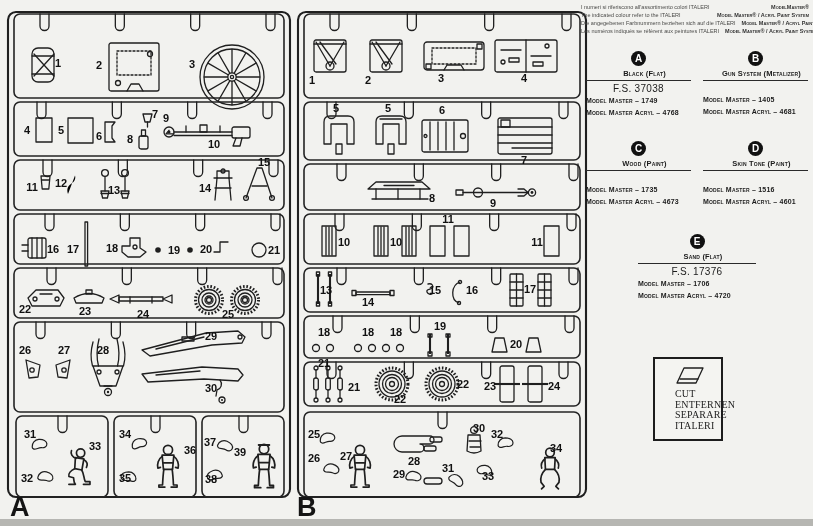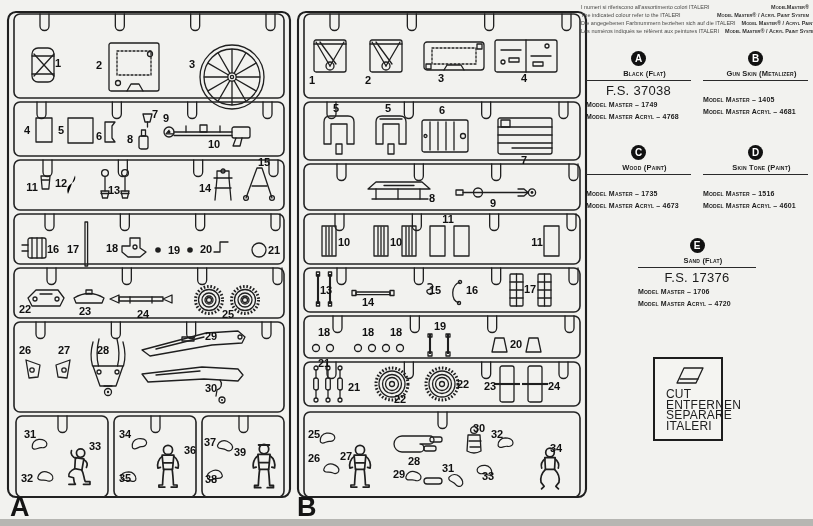--- a/index.html
+++ b/index.html
@@ -27,29 +27,29 @@
   .note-logo{font-weight:bold;font-variant:small-caps;color:#333;margin-left:6px;}
   
   .paints{position:absolute;left:586px;top:48px;width:222px;
     display:grid;grid-template-columns:1fr 1fr;column-gap:12px;row-gap:20px;}
   .paint{text-align:center;}
   .paint.wide{grid-column:1 / 3;width:118px;margin:4px auto 0;}
   .badge{display:inline-block;width:15px;height:15px;border-radius:50%;background:#111;
     color:#fff;font-size:10px;font-weight:bold;line-height:15px;text-align:center;margin-bottom:3px;}
   .paint-name{font-size:7.5px;font-weight:bold;font-variant:small-caps;
     border-bottom:1px solid #2a2a2a;padding-bottom:2px;letter-spacing:.2px;padding-left:12px;}
-  .paint-fs{font-size:13px;min-height:10px;padding-top:2px;letter-spacing:.3px;}
+  .paint-fs{font-size:10px;min-height:10px;padding-top:2px;letter-spacing:.3px;}
   .paint-mm{font-size:7px;font-variant:small-caps;font-weight:600;text-align:left;
     line-height:11px;letter-spacing:.2px;margin-top:1px;}
   
   .cutbox{position:absolute;left:653px;top:357px;width:70px;height:84px;
     border:2px solid #1d1d1d;background:#f4f4f1;box-sizing:border-box;}
   .cut-icon{display:block;margin:7px auto 3px;}
-  .cut-lines{font-size:12px;font-weight:500;line-height:10.5px;padding-left:11px;
-    letter-spacing:.2px;color:#1d1d1d;}
+  .cut-lines{font-size:10px;font-weight:500;line-height:10.5px;padding-left:20px;
+    letter-spacing:.2px;color:#1d1d1d;font-family:Liberation Serif, serif;}
   .bottom-strip{position:absolute;left:0;top:519px;width:813px;height:7px;background:#b6b6b2;}
 </style>
 </head>
 <body>
 
 <div class="sprue" style="left:6px;top:10px;width:286px;height:492px">
   <svg id="sprue-A-svg" width="286" height="492" viewBox="0 0 286 492">
       <rect x="2" y="2" width="282" height="485" rx="8" class="pt"></rect>
       <rect x="8" y="4" width="270" height="84" rx="6" class="pb"></rect>
       <path d="M34,4 v12 a4.5,4.5 0 0 0 9,0 v-12" class="p"></path>
@@ -688,21 +688,21 @@
 <div class="paints">
   <div class="paint">
     <span class="badge">A</span>
     <div class="paint-name">Black (Flat)</div>
     <div class="paint-fs">F.S. 37038</div>
     <div class="paint-mm">Model Master – 1749</div>
     <div class="paint-mm">Model Master Acryl – 4768</div>
   </div>
   <div class="paint">
     <span class="badge">B</span>
-    <div class="paint-name">Gun Skin (Metalizer)</div>
+    <div class="paint-name">Gun System (Metalizer)</div>
     <div class="paint-fs"></div>
     <div class="paint-mm">Model Master – 1405</div>
     <div class="paint-mm">Model Master Acryl – 4681</div>
   </div>
   <div class="paint">
     <span class="badge">C</span>
     <div class="paint-name">Wood (Paint)</div>
     <div class="paint-fs"></div>
     <div class="paint-mm">Model Master – 1735</div>
     <div class="paint-mm">Model Master Acryl – 4673</div>

